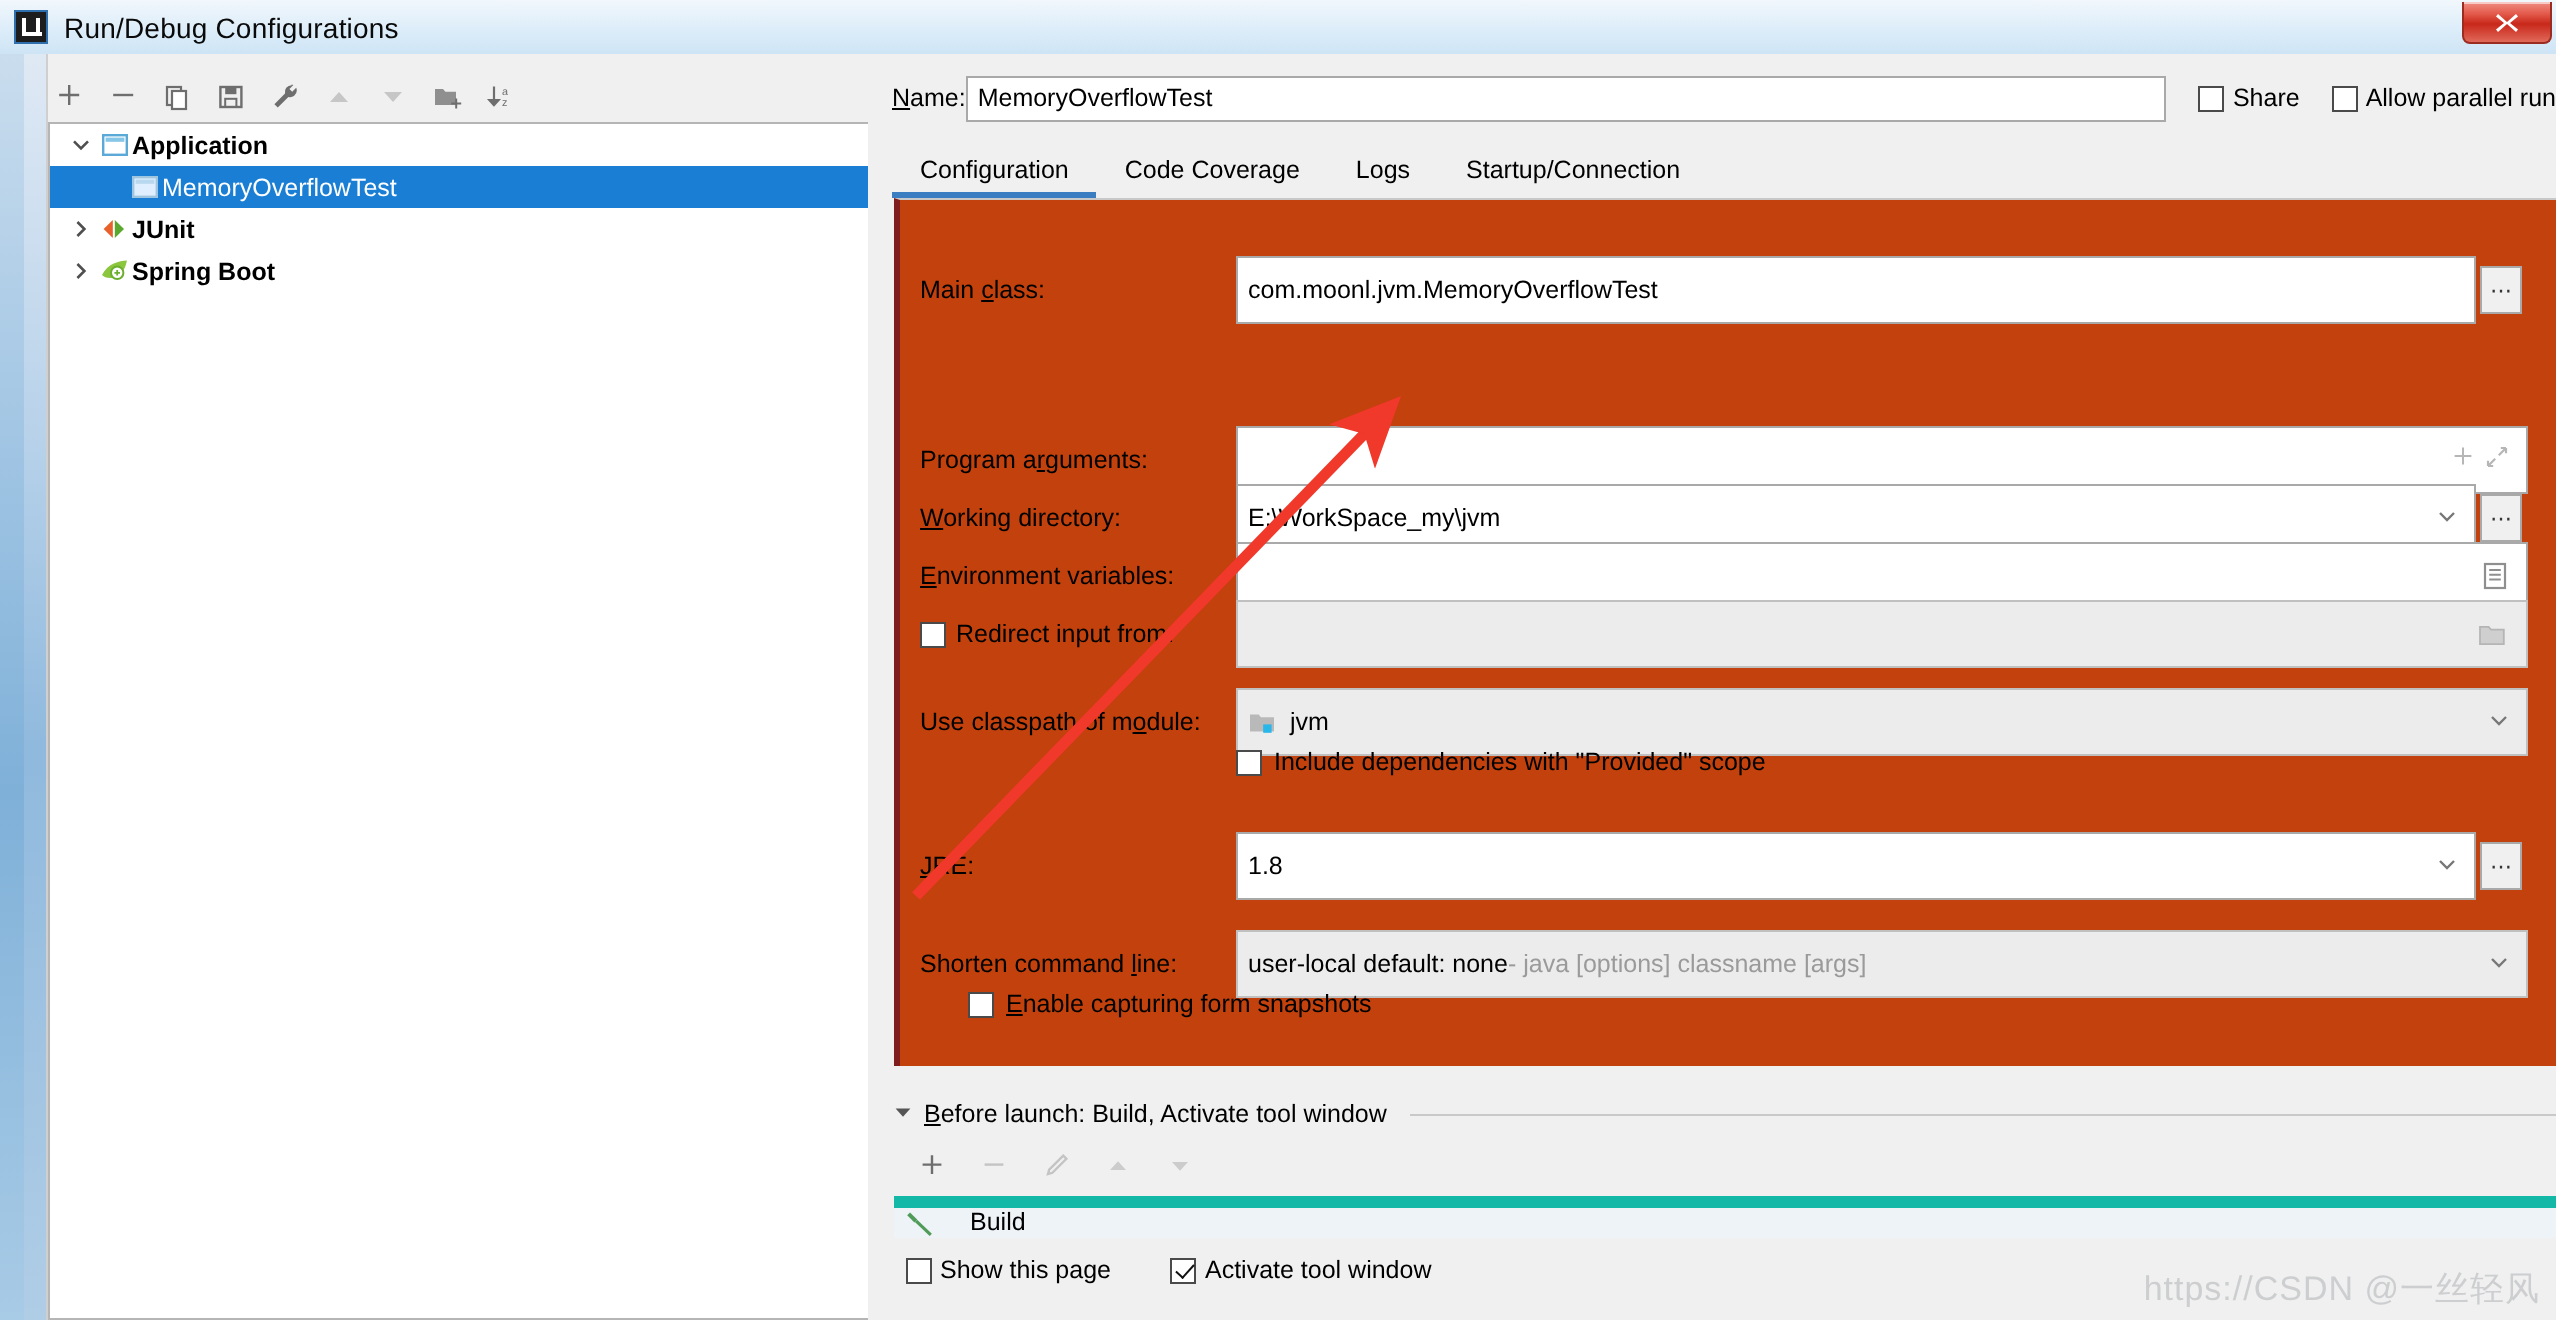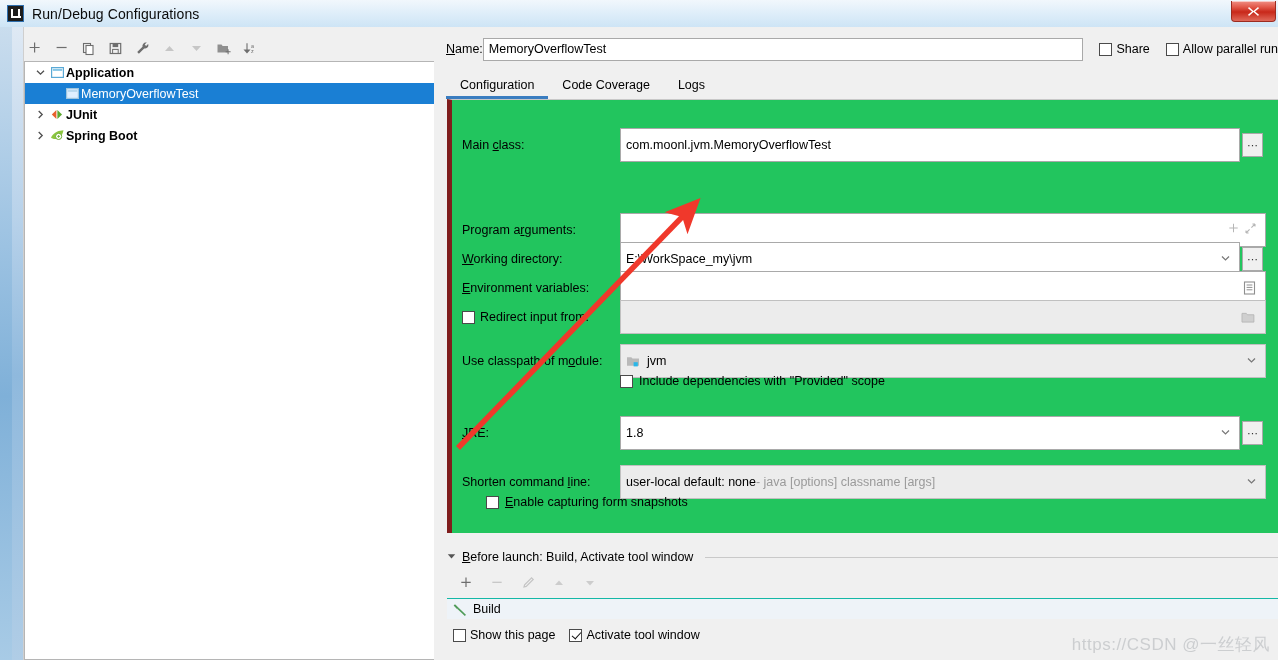--- a/index.html
+++ b/index.html
@@ -188,22 +188,22 @@
   .tab.active::after {
     content: "";
     position: absolute; left: 0; right: 0; bottom: 0;
     height: 3px; background: #3a7dc0;
   }
 
   
   #form-box {
     position: absolute; left: 447px; top: 99px;
     width: 831px; height: 434px;
-    background: #22c55e;
-    border-left: 5px solid #7f1d1d;
+    background: #c2410c;
+    border-left: 3px solid #7f1d1d;
     border-top: 1px solid #c8c8c8;
   }
 
   .row { position: absolute; display: flex; align-items: center; }
   .flabel { font-size: 12.5px; color: #000; white-space: nowrap; }
   .u { text-decoration: underline; }
 
   .tinput {
     border: 1px solid #a9a9a9;
     background: #fff;
@@ -245,25 +245,25 @@
     width: 831px; height: 112px;
   }
   #bl-header { display: flex; align-items: center; gap: 6px; height: 18px; }
   #bl-header .tri { color: #444; font-size: 9px; }
   #bl-rule { flex: 1; height: 1px; background: #c9c9c9; margin-left: 6px; }
   #bl-toolbar { display: flex; align-items: center; gap: 6px; margin-top: 6px; padding-left: 6px; height: 22px; }
   #bl-list {
     margin-top: 4px;
     height: 21px;
     background: #eef3f8;
-    border-top: 1px solid #14b8a6;
-    display: flex; align-items: center;
-    padding-left: 6px; gap: 6px;
-  }
-  #bl-checks { display: flex; align-items: center; gap: 8px; margin-top: 9px; padding-left: 6px; }
+    border-top: 6px solid #14b8a6;
+    display: flex; align-items: flex-start;
+    padding-left: 6px; gap: 18px;
+  }
+  #bl-checks { display: flex; align-items: center; gap: 24px; margin-top: 9px; padding-left: 6px; }
 
   
   #watermark {
     position: absolute; right: 8px; bottom: 4px;
     font-size: 17px;
     color: rgba(150,155,160,0.40);
     white-space: nowrap;
     pointer-events: none;
     letter-spacing: .5px;
   }
@@ -424,20 +424,21 @@
         <div class="chk-wrap">
           <span class="cbox"></span>
           <span>Allow parallel run</span>
         </div>
       </div>
 
       <div id="tabs">
         <div class="tab active">Configuration</div>
         <div class="tab">Code Coverage</div>
         <div class="tab">Logs</div>
+        <div class="tab">Startup/Connection</div>
       </div>
     </div>
 
   </div>
 
   <div id="form-box">
 
     <div class="row" style="left:10px; top:28px; width:810px;">
       <span class="flabel" style="width:158px;">Main <span class="u">c</span>lass:</span>
       <div class="tinput" style="width:620px;">com.moonl.jvm.MemoryOverflowTest</div>

